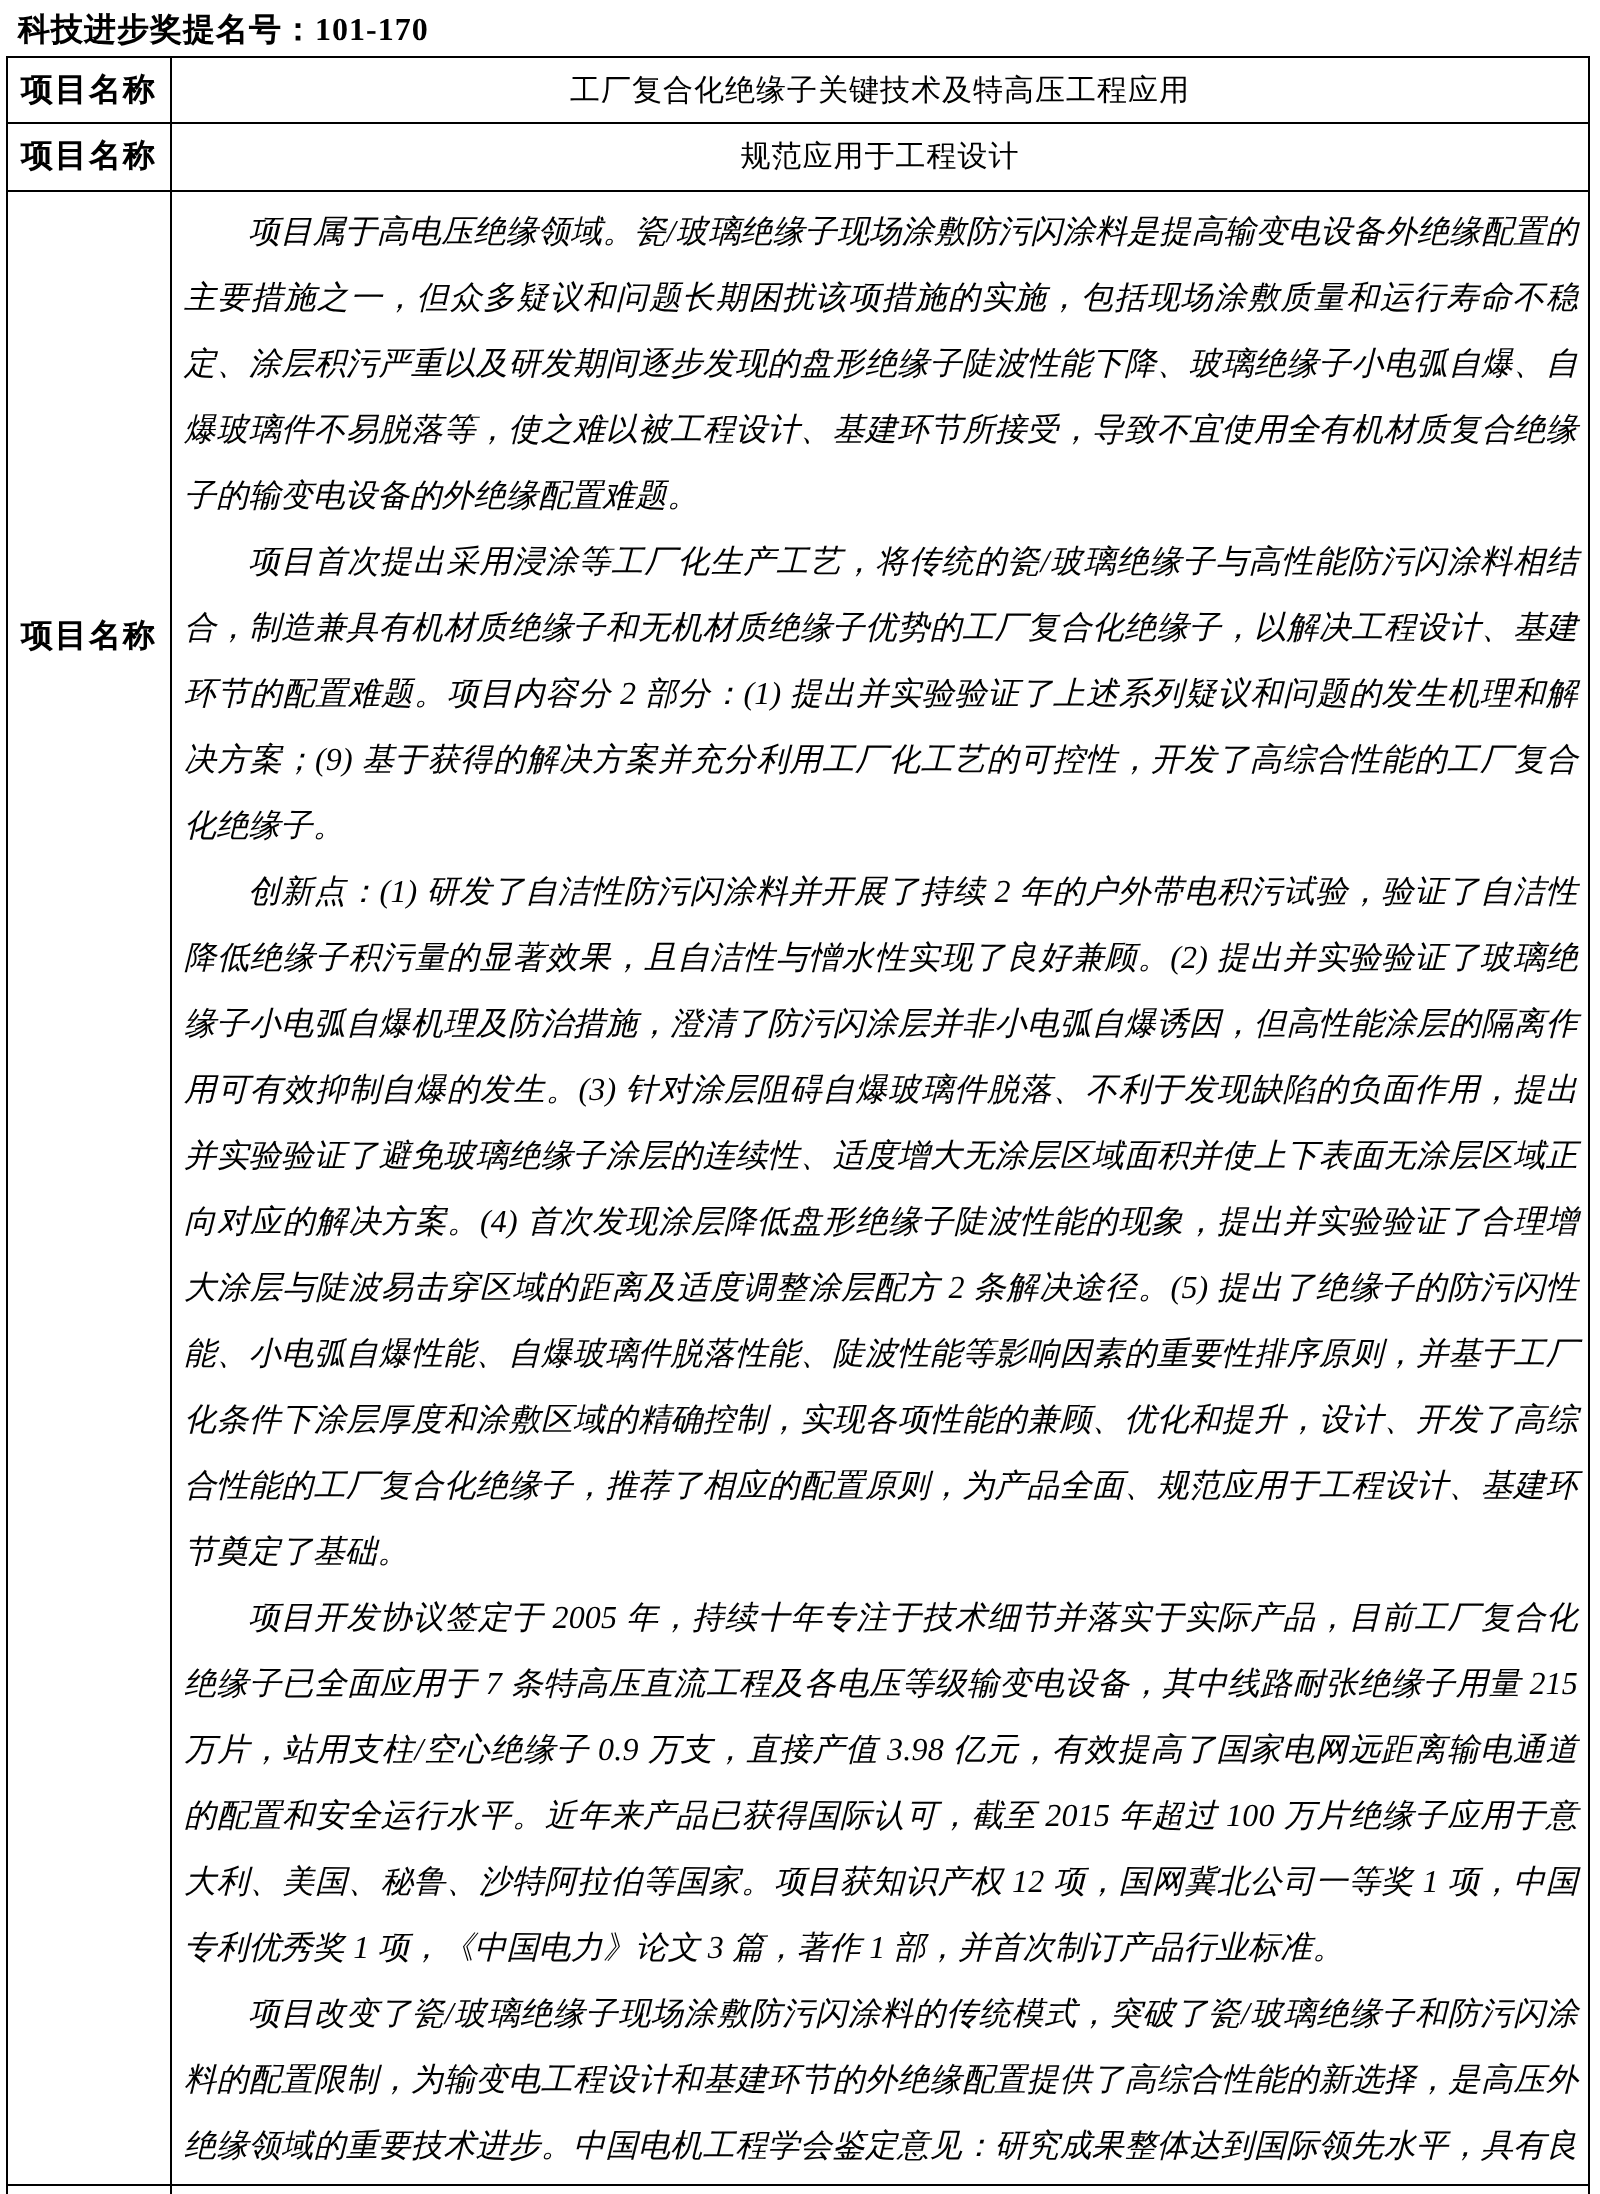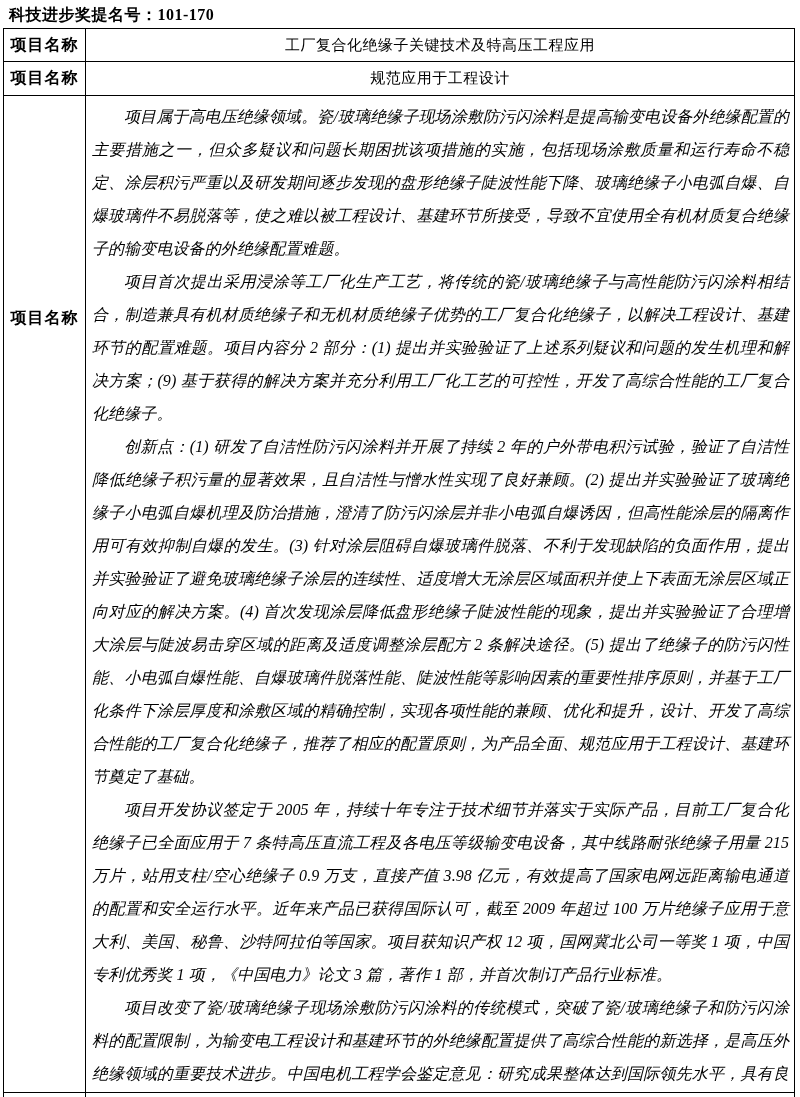--- a/index.html
+++ b/index.html
@@ -101,21 +101,21 @@
       <div class="tlabel">项目名称</div>
       <div class="tvalue tcenter">规范应用于工程设计</div>
     </div>
 
     <div class="trow row-summary">
       <div class="tlabel">项目名称</div>
       <div class="tvalue summary-content">
         <p>项目属于高电压绝缘领域。瓷/玻璃绝缘子现场涂敷防污闪涂料是提高输变电设备外绝缘配置的主要措施之一，但众多疑议和问题长期困扰该项措施的实施，包括现场涂敷质量和运行寿命不稳定、涂层积污严重以及研发期间逐步发现的盘形绝缘子陡波性能下降、玻璃绝缘子小电弧自爆、自爆玻璃件不易脱落等，使之难以被工程设计、基建环节所接受，导致不宜使用全有机材质复合绝缘子的输变电设备的外绝缘配置难题。</p>
         <p>项目首次提出采用浸涂等工厂化生产工艺，将传统的瓷/玻璃绝缘子与高性能防污闪涂料相结合，制造兼具有机材质绝缘子和无机材质绝缘子优势的工厂复合化绝缘子，以解决工程设计、基建环节的配置难题。项目内容分 2 部分：(1) 提出并实验验证了上述系列疑议和问题的发生机理和解决方案；(9) 基于获得的解决方案并充分利用工厂化工艺的可控性，开发了高综合性能的工厂复合化绝缘子。</p>
         <p>创新点：(1) 研发了自洁性防污闪涂料并开展了持续 2 年的户外带电积污试验，验证了自洁性降低绝缘子积污量的显著效果，且自洁性与憎水性实现了良好兼顾。(2) 提出并实验验证了玻璃绝缘子小电弧自爆机理及防治措施，澄清了防污闪涂层并非小电弧自爆诱因，但高性能涂层的隔离作用可有效抑制自爆的发生。(3) 针对涂层阻碍自爆玻璃件脱落、不利于发现缺陷的负面作用，提出并实验验证了避免玻璃绝缘子涂层的连续性、适度增大无涂层区域面积并使上下表面无涂层区域正向对应的解决方案。(4) 首次发现涂层降低盘形绝缘子陡波性能的现象，提出并实验验证了合理增大涂层与陡波易击穿区域的距离及适度调整涂层配方 2 条解决途径。(5) 提出了绝缘子的防污闪性能、小电弧自爆性能、自爆玻璃件脱落性能、陡波性能等影响因素的重要性排序原则，并基于工厂化条件下涂层厚度和涂敷区域的精确控制，实现各项性能的兼顾、优化和提升，设计、开发了高综合性能的工厂复合化绝缘子，推荐了相应的配置原则，为产品全面、规范应用于工程设计、基建环节奠定了基础。</p>
-        <p>项目开发协议签定于 2005 年，持续十年专注于技术细节并落实于实际产品，目前工厂复合化绝缘子已全面应用于 7 条特高压直流工程及各电压等级输变电设备，其中线路耐张绝缘子用量 215 万片，站用支柱/空心绝缘子 0.9 万支，直接产值 3.98 亿元，有效提高了国家电网远距离输电通道的配置和安全运行水平。近年来产品已获得国际认可，截至 2009 年超过 100 万片绝缘子应用于意大利、美国、秘鲁、沙特阿拉伯等国家。项目获知识产权 12 项，国网冀北公司一等奖 1 项，中国专利优秀奖 1 项，《中国电力》论文 3 篇，著作 1 部，并首次制订产品行业标准。</p>
+        <p>项目开发协议签定于 2005 年，持续十年专注于技术细节并落实于实际产品，目前工厂复合化绝缘子已全面应用于 7 条特高压直流工程及各电压等级输变电设备，其中线路耐张绝缘子用量 215 万片，站用支柱/空心绝缘子 0.9 万支，直接产值 3.98 亿元，有效提高了国家电网远距离输电通道的配置和安全运行水平。近年来产品已获得国际认可，截至 2015 年超过 100 万片绝缘子应用于意大利、美国、秘鲁、沙特阿拉伯等国家。项目获知识产权 12 项，国网冀北公司一等奖 1 项，中国专利优秀奖 1 项，《中国电力》论文 3 篇，著作 1 部，并首次制订产品行业标准。</p>
         <p>项目改变了瓷/玻璃绝缘子现场涂敷防污闪涂料的传统模式，突破了瓷/玻璃绝缘子和防污闪涂料的配置限制，为输变电工程设计和基建环节的外绝缘配置提供了高综合性能的新选择，是高压外绝缘领域的重要技术进步。中国电机工程学会鉴定意见：研究成果整体达到国际领先水平，具有良好的经济、社会效益和推广应用前景。</p>
       </div>
     </div>
 
     <div class="trow row-partial">
       <div class="tlabel"></div>
       <div class="tvalue"></div>
     </div>
 
   </div>

